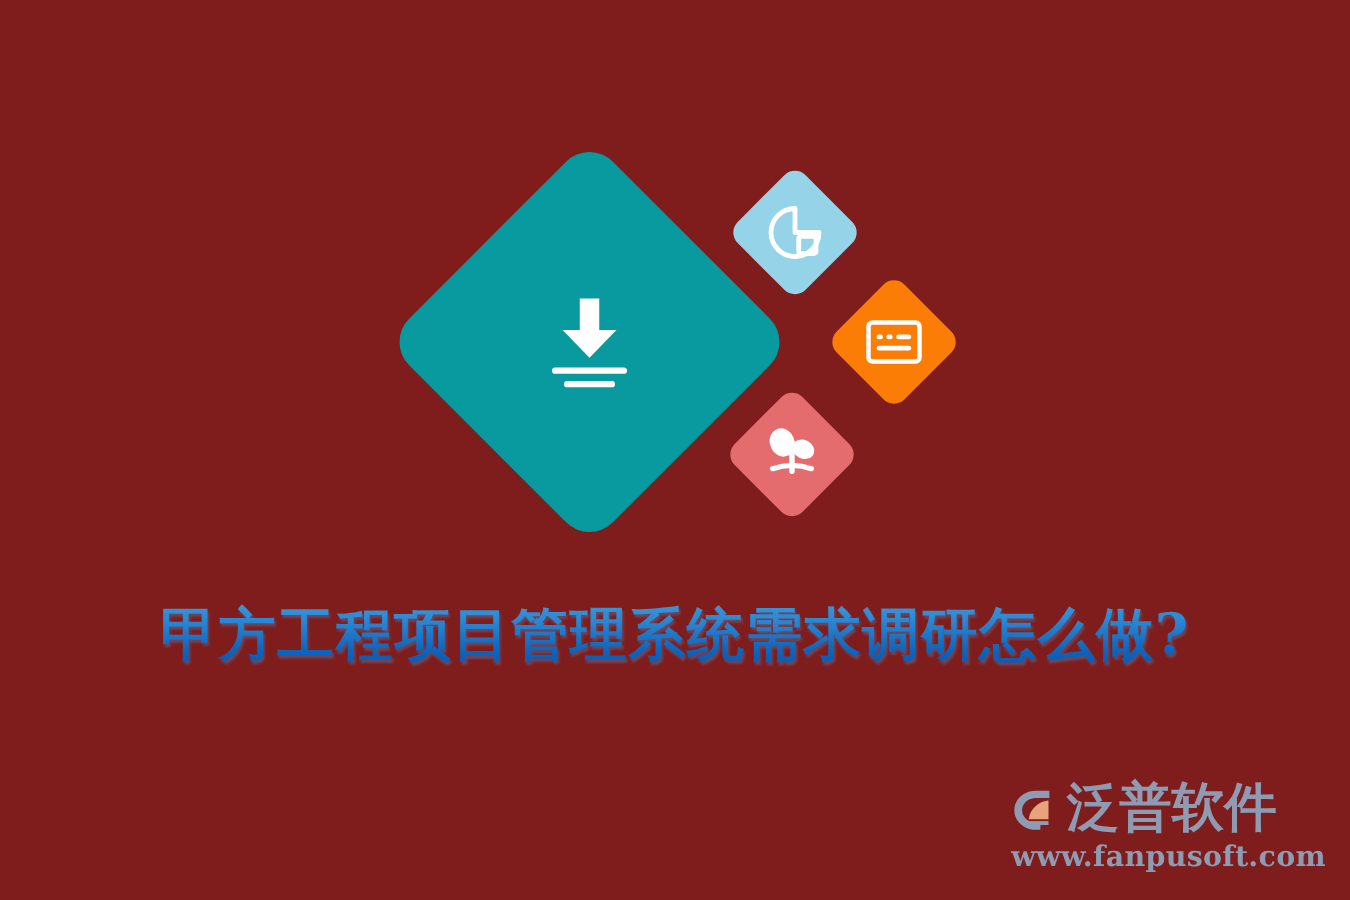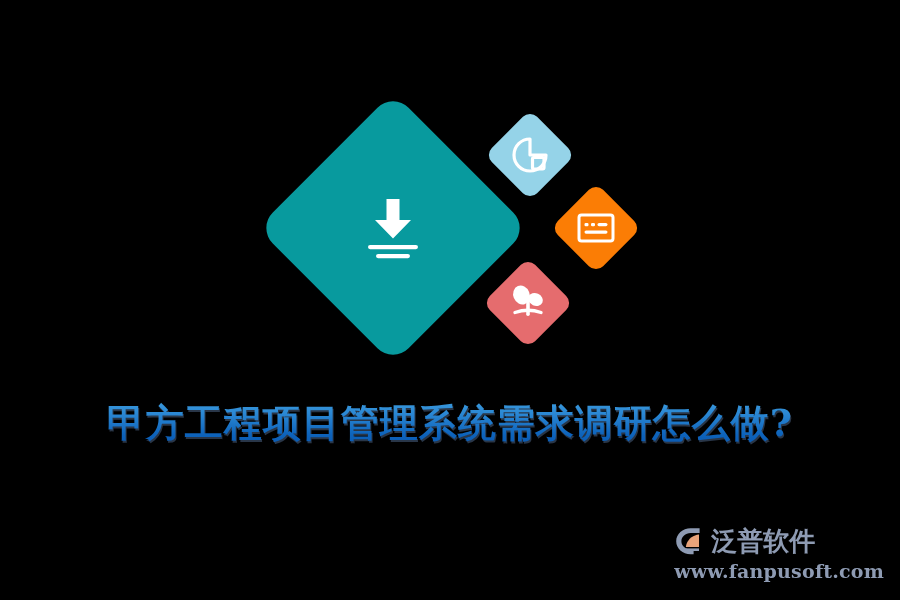--- a/index.html
+++ b/index.html
@@ -10,21 +10,21 @@
     width: 900px;
     height: 600px;
     background: #ffffff;
     font-family: "Liberation Sans", sans-serif;
     overflow: hidden;
   }
   .banner {
     position: relative;
     width: 900px;
     height: 600px;
-    background: #000000;
+    background: #7f1d1d;
     overflow: hidden;
   }
 
   
   .diamond-cluster {
     position: absolute;
     left: 0;
     top: 0;
     width: 900px;
     height: 400px;
@@ -114,21 +114,21 @@
     align-items: center;
   }
   .logo-mark {
     width: 34px;
     height: 32px;
     margin-right: 4px;
     flex: 0 0 auto;
   }
   .logo-name {
     font-family: "DejaVu Sans", "Liberation Sans", sans-serif;
-    font-size: 26px;
+    font-size: 35px;
     font-weight: 700;
     color: #8e9bb3;
     letter-spacing: 0px;
     line-height: 1;
   }
   .logo-url {
     font-family: "DejaVu Serif", "Liberation Serif", serif;
     font-size: 19px;
     font-weight: 700;
     color: #8e9bb3;

